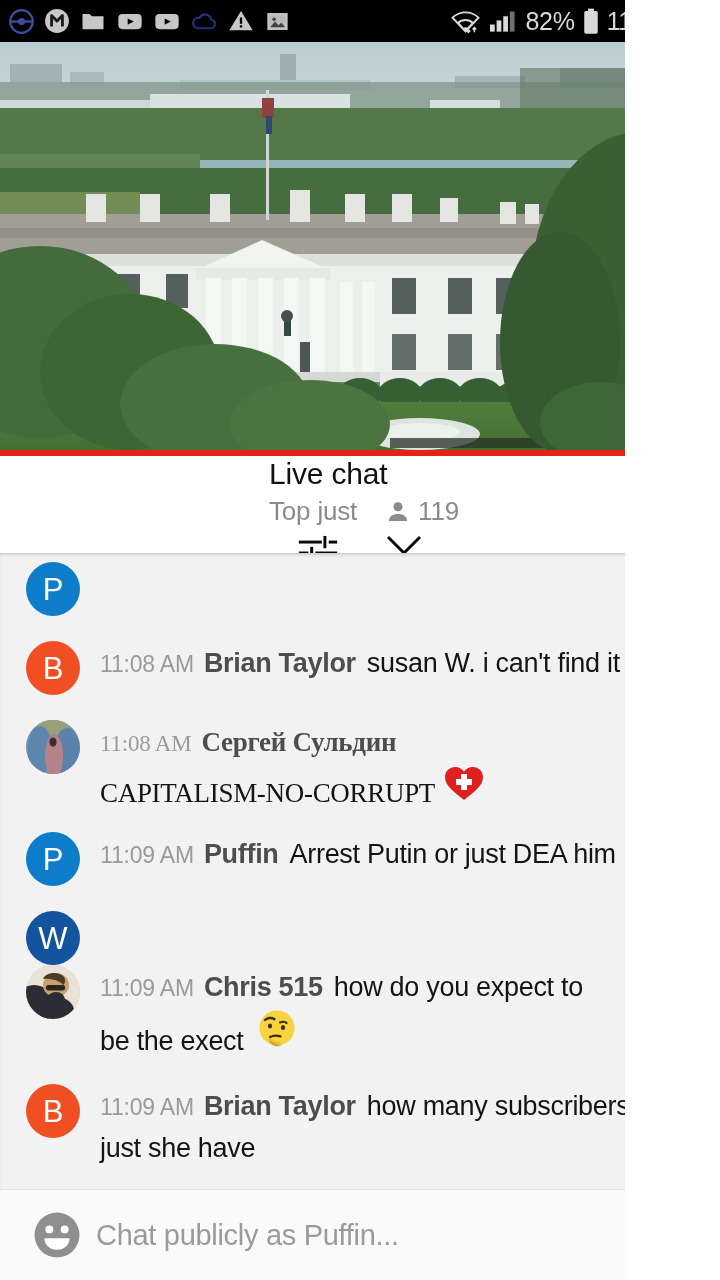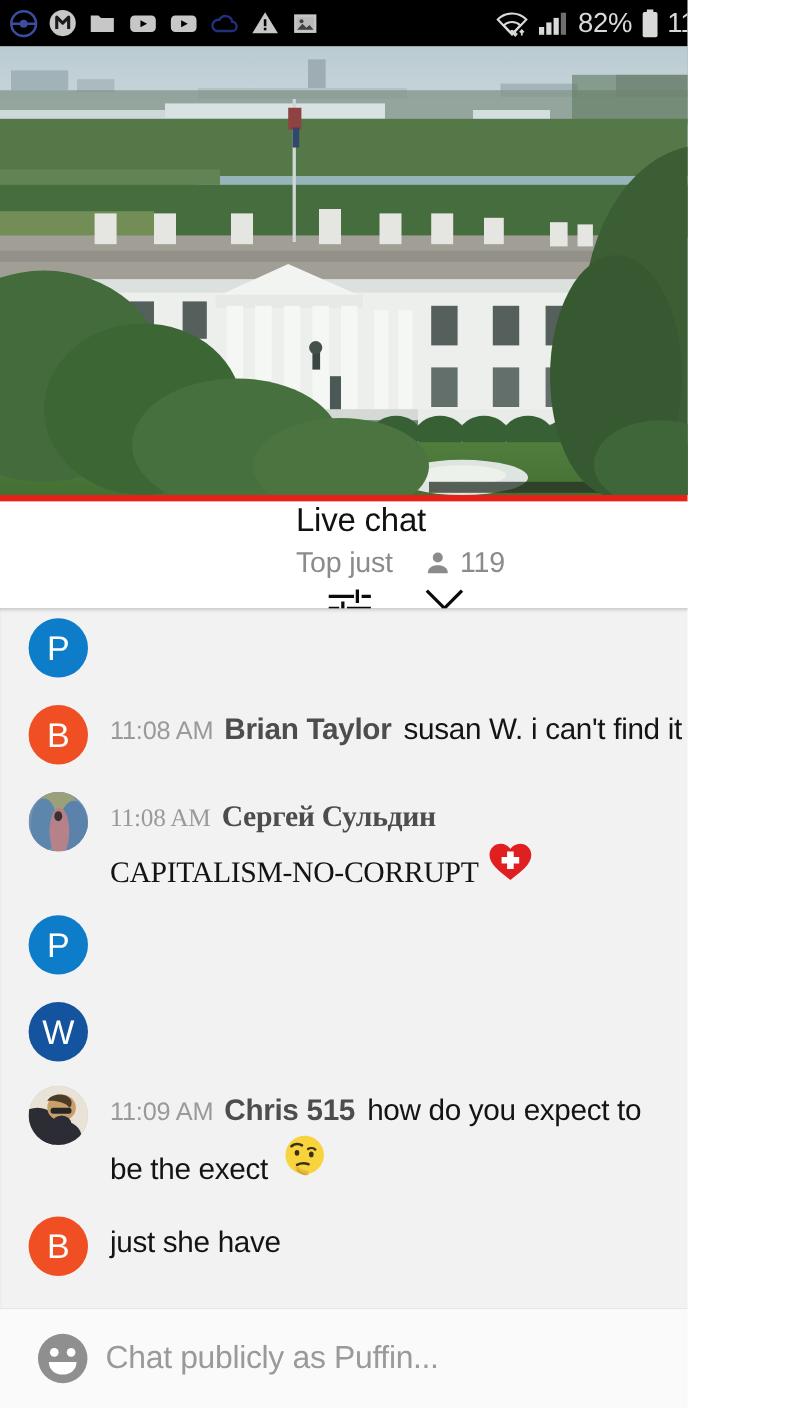--- a/index.html
+++ b/index.html
@@ -366,29 +366,34 @@
             </svg>
           </span>
         </div>
       </div>
     </div>
 
     <div class="msg" style="margin-top:18px;">
       <div class="avatar" style="background:#0d7dc9;">
           <span>P</span>
         </div>
+      <div class="msg-body">
+        <div class="msg-line">
+          <span class="ts">11:09 AM</span><span class="author">Puffin</span><span class="body-text">Arrest Putin or just DEA him</span>
+        </div>
+      </div>
     </div>
 
     <div class="msg" style="margin-top:25px;">
       <div class="avatar" style="background:#14549f;">
           <span>W</span>
         </div>
     </div>
 
-    <div class="msg" style="margin-top:22px;">
+    <div class="msg" style="">
       <div class="avatar photo">
         <svg width="54" height="54" viewBox="0 0 54 54">
           <rect width="54" height="54" fill="#e8e3d6"></rect>
           <ellipse cx="8" cy="40" rx="20" ry="20" fill="#2b2c34"></ellipse>
           <ellipse cx="30" cy="46" rx="18" ry="14" fill="#2b2c34"></ellipse>
           <ellipse cx="30" cy="20" rx="13" ry="12" fill="#caa06a"></ellipse>
           <path d="M17 14c3-7 16-8 21-2 2 3 1 7-1 8-3-5-14-7-20-6z" fill="#4a3a28"></path>
           <rect x="20" y="20" width="19" height="5.5" rx="2.5" fill="#262626"></rect>
           <ellipse cx="30" cy="35" rx="9" ry="8" fill="#2b2c34"></ellipse>
         </svg>
@@ -413,20 +418,23 @@
           </span>
         </div>
       </div>
     </div>
 
     <div class="msg" style="margin-top:22px;">
       <div class="avatar" style="background:#f04e23;">
           <span>B</span>
         </div>
       <div class="msg-body">
+        <div class="msg-line">
+          <span class="ts">11:09 AM</span><span class="author">Brian Taylor</span><span class="body-text">how many subscribers</span>
+        </div>
         <div class="cont-line">
           <span>just she have</span>
         </div>
       </div>
     </div>
 
   </div>
 
   <div class="composer">
     <div class="emoji-btn">

